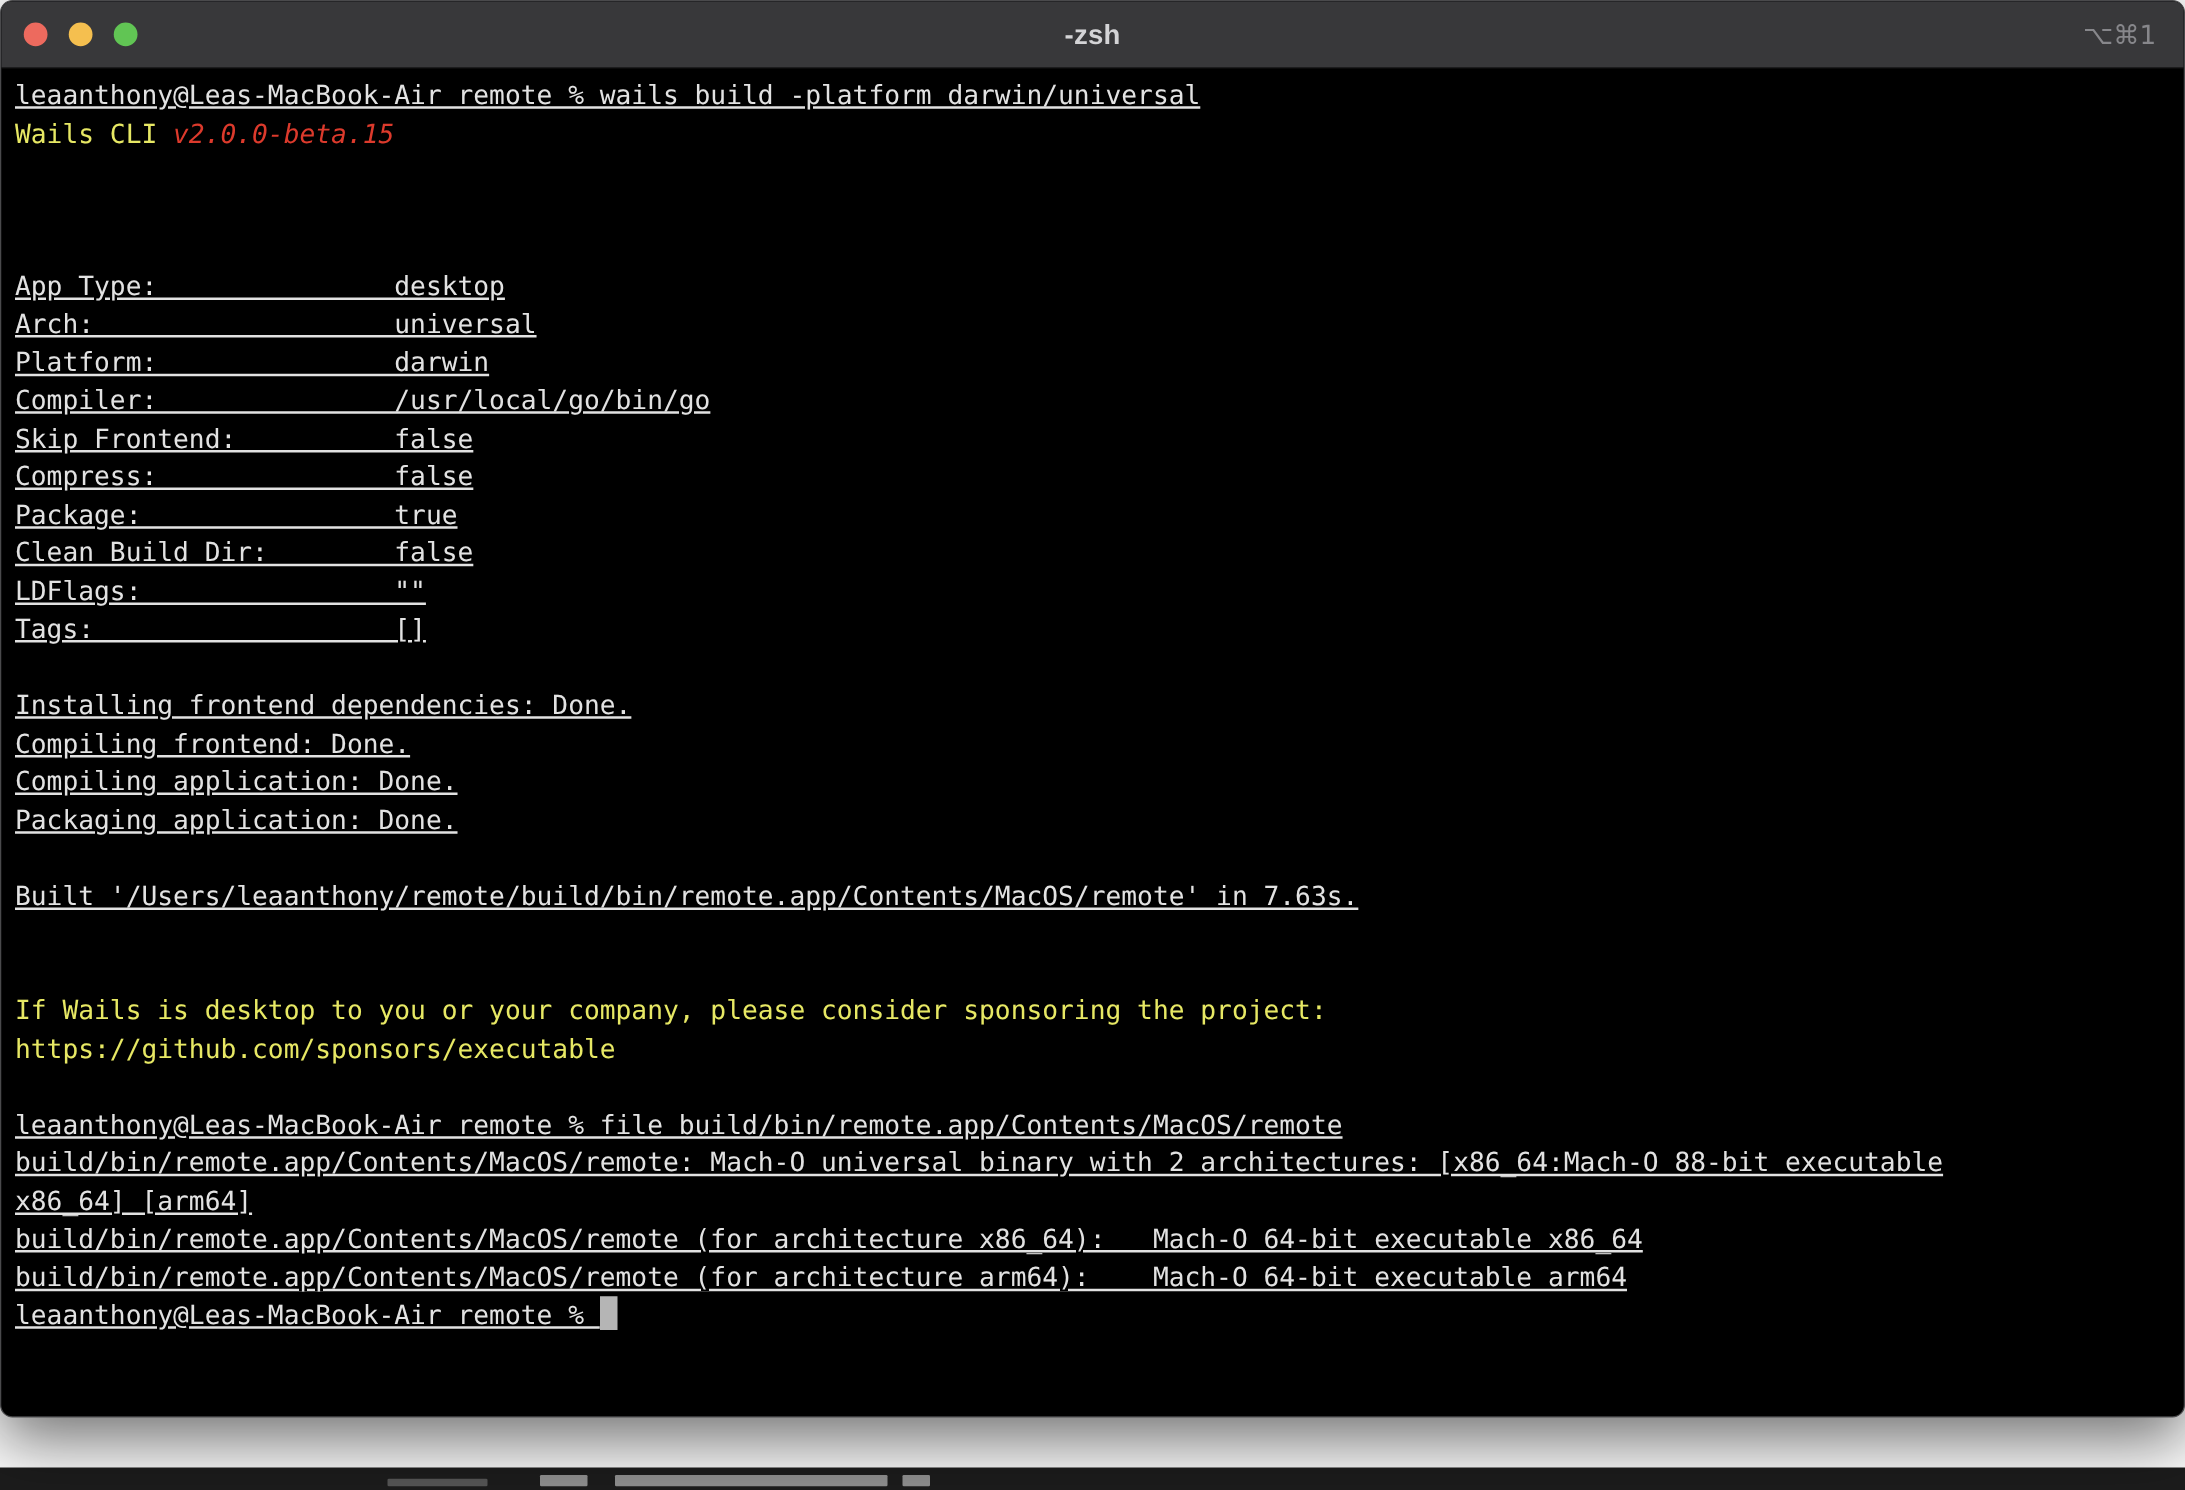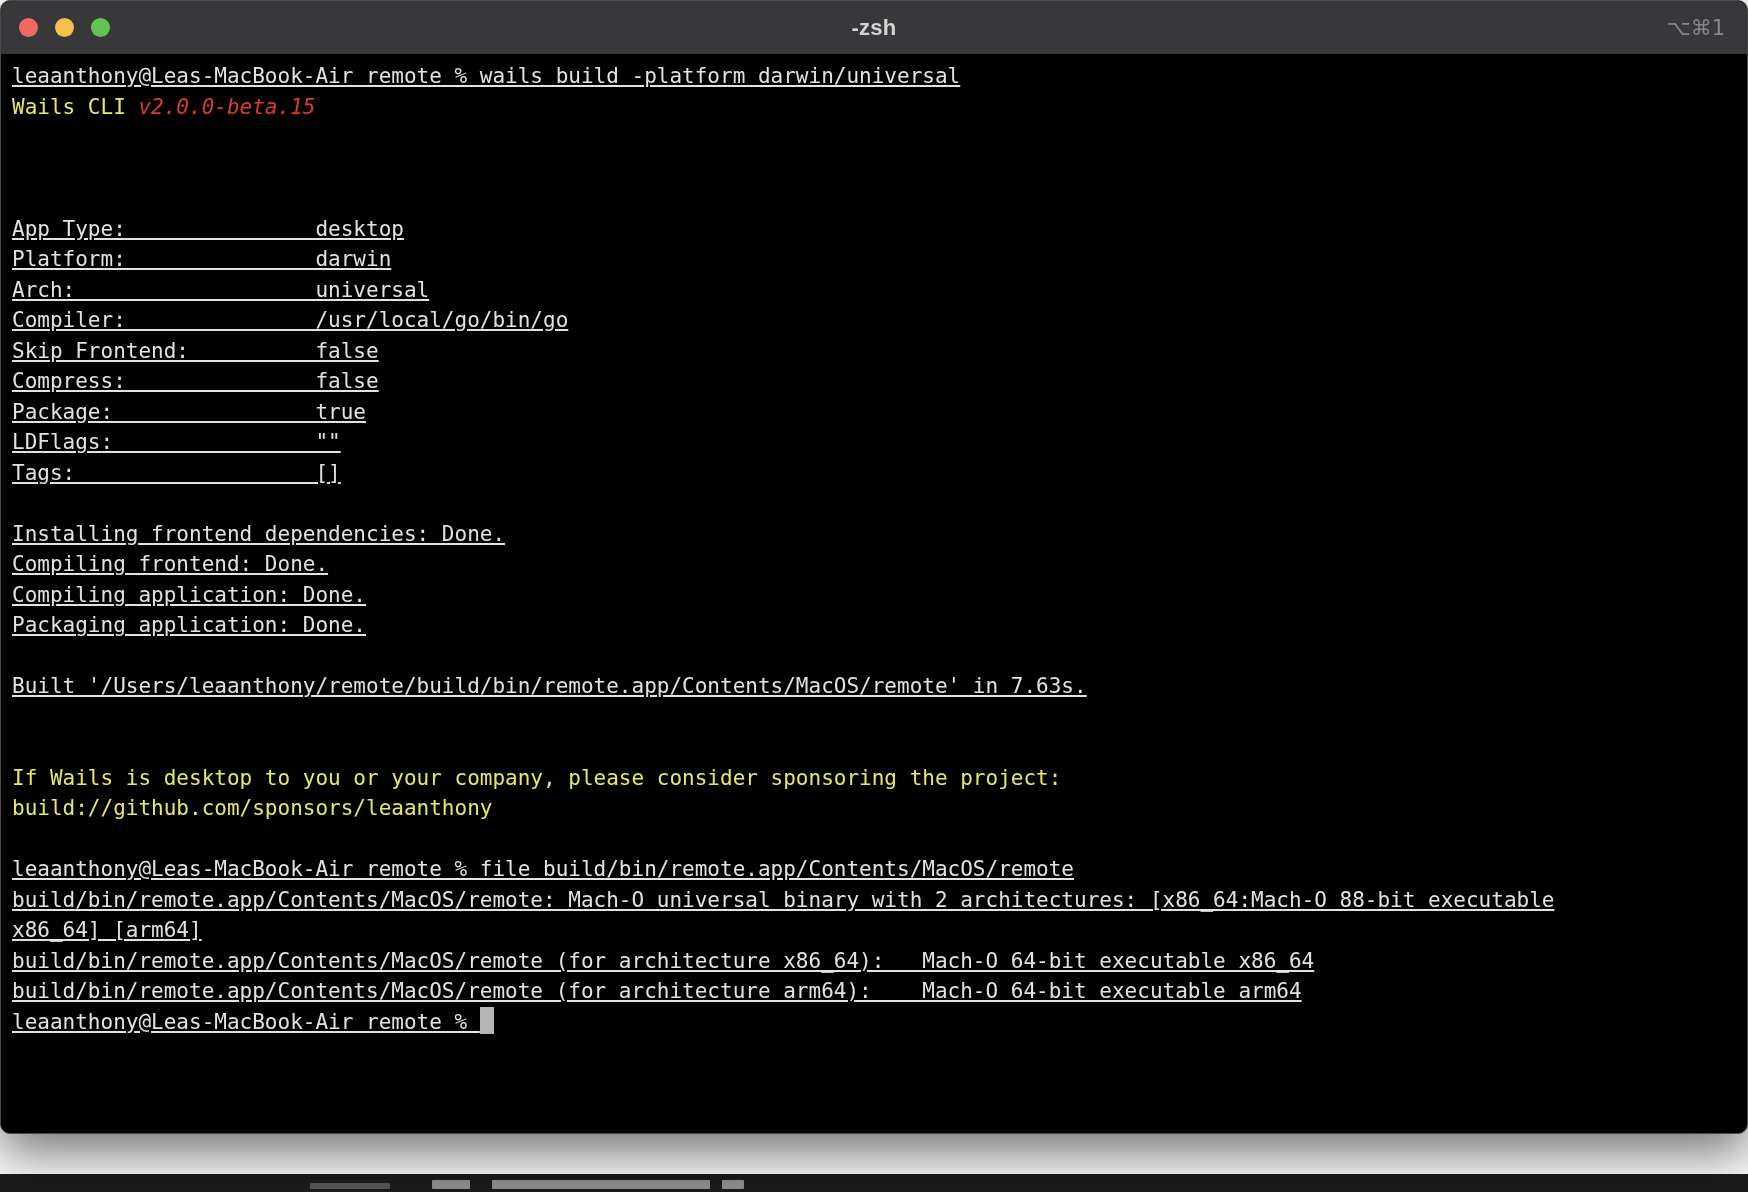--- a/index.html
+++ b/index.html
@@ -121,39 +121,40 @@
     <div class="window-title">-zsh</div>
     <div class="window-shortcut">⌥⌘1</div>
   </div>
   <div class="terminal">
       <div class="term-line"><span class="c-default">leaanthony@Leas-MacBook-Air remote % wails build -platform darwin/universal</span></div>
       <div class="term-line"><span class="c-yellow">Wails CLI </span><span class="c-red">v2.0.0-beta.15</span></div>
       <div class="term-line"></div>
       <div class="term-line"></div>
       <div class="term-line"></div>
       <div class="term-line"><span class="c-default">App Type:               desktop</span></div>
+      <div class="term-line"><span class="c-default">Arch:                   universal</span></div>
       <div class="term-line"><span class="c-default">Platform:               darwin</span></div>
-      <div class="term-line"><span class="c-default">Arch:                   universal</span></div>
       <div class="term-line"><span class="c-default">Compiler:               /usr/local/go/bin/go</span></div>
       <div class="term-line"><span class="c-default">Skip Frontend:          false</span></div>
       <div class="term-line"><span class="c-default">Compress:               false</span></div>
       <div class="term-line"><span class="c-default">Package:                true</span></div>
+      <div class="term-line"><span class="c-default">Clean Build Dir:        false</span></div>
       <div class="term-line"><span class="c-default">LDFlags:                ""</span></div>
       <div class="term-line"><span class="c-default">Tags:                   []</span></div>
       <div class="term-line"></div>
       <div class="term-line"><span class="c-default">Installing frontend dependencies: Done.</span></div>
       <div class="term-line"><span class="c-default">Compiling frontend: Done.</span></div>
       <div class="term-line"><span class="c-default">Compiling application: Done.</span></div>
       <div class="term-line"><span class="c-default">Packaging application: Done.</span></div>
       <div class="term-line"></div>
       <div class="term-line"><span class="c-default">Built '/Users/leaanthony/remote/build/bin/remote.app/Contents/MacOS/remote' in 7.63s.</span></div>
       <div class="term-line"></div>
       <div class="term-line"></div>
       <div class="term-line"><span class="c-yellow">If Wails is desktop to you or your company, please consider sponsoring the project:</span></div>
-      <div class="term-line"><span class="c-yellow">build://github.com/sponsors/leaanthony</span></div>
+      <div class="term-line"><span class="c-yellow">https://github.com/sponsors/executable</span></div>
       <div class="term-line"></div>
       <div class="term-line"><span class="c-default">leaanthony@Leas-MacBook-Air remote % file build/bin/remote.app/Contents/MacOS/remote</span></div>
       <div class="term-line"><span class="c-default">build/bin/remote.app/Contents/MacOS/remote: Mach-O universal binary with 2 architectures: [x86_64:Mach-O 88-bit executable</span></div>
       <div class="term-line"><span class="c-default">x86_64] [arm64]</span></div>
       <div class="term-line"><span class="c-default">build/bin/remote.app/Contents/MacOS/remote (for architecture x86_64):   Mach-O 64-bit executable x86_64</span></div>
       <div class="term-line"><span class="c-default">build/bin/remote.app/Contents/MacOS/remote (for architecture arm64):    Mach-O 64-bit executable arm64</span></div>
       <div class="term-line"><span class="c-default">leaanthony@Leas-MacBook-Air remote % </span><span class="cursor"></span></div>
     </div>
 </div>
 

